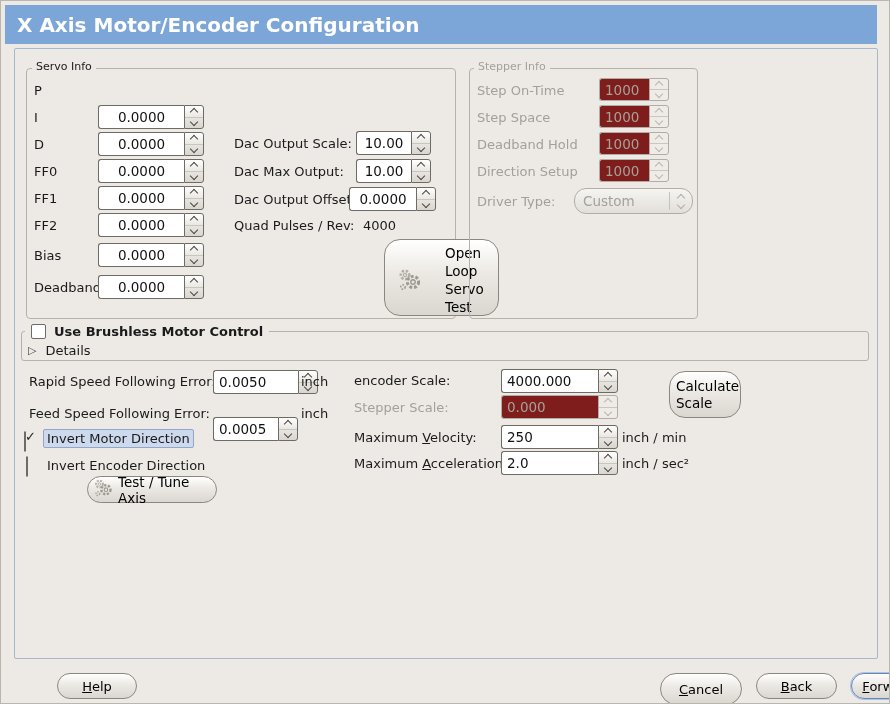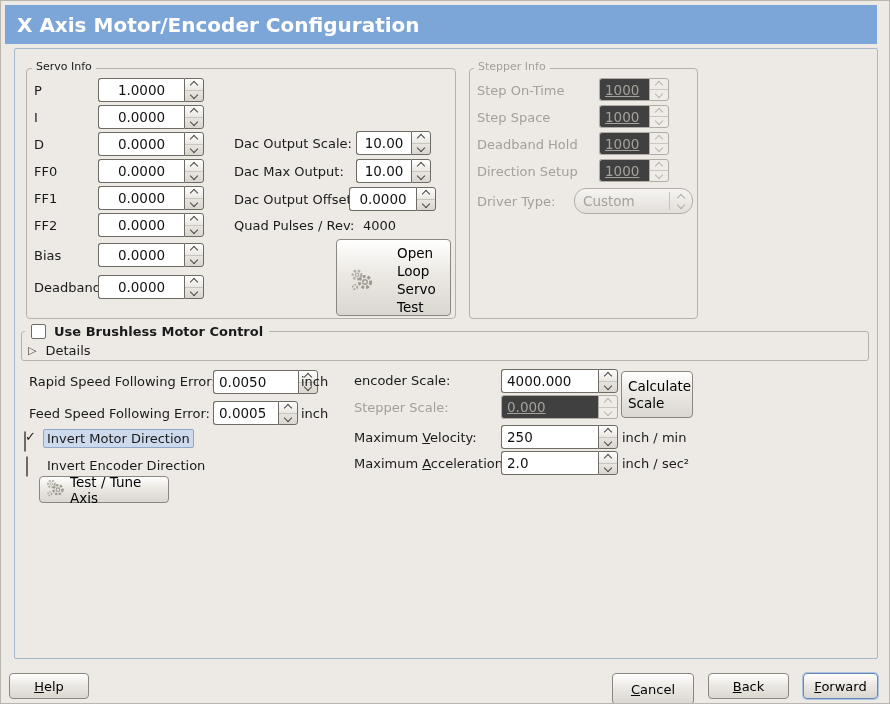--- a/index.html
+++ b/index.html
@@ -19,24 +19,24 @@
          background:#fff;font-family:"DejaVu Sans",sans-serif;font-size:13.5px;padding:0 5px;color:#111;outline:none;}
   .entry.c{text-align:center;}
   .sbtns{width:18px;border:1px solid #6e6b64;border-radius:0 3px 3px 0;
          background:linear-gradient(#ffffff,#e8e5e0 55%,#d9d5cf);display:flex;flex-direction:column;color:#4a4742;}
   .sb{flex:1;display:flex;align-items:center;justify-content:center;}
   .sb.up{border-bottom:1px solid #c9c5bf;}
   .chu{width:5px;height:5px;border-top:1.4px solid currentColor;border-left:1.4px solid currentColor;
        transform:rotate(45deg);margin-top:2px;}
   .chd{width:5px;height:5px;border-bottom:1.4px solid currentColor;border-right:1.4px solid currentColor;
        transform:rotate(45deg);margin-bottom:2px;}
-  .spin.dis .entry{background:#404040;color:#a5a29b;border-color:#b1ada6;text-decoration:underline;}
+  .spin.dis .entry{background:#7f1d1d;color:#a5a29b;border-color:#b1ada6;}
   .spin.dis .sbtns{background:#efece8;border-color:#b1ada6;color:#b9b5ae;}
-  .btn{background:linear-gradient(#fffffe,#ece9e4 45%,#dad6d0);border:1px solid #8b8780;border-radius:4px;
-       font-size:13px;color:#000;display:flex;align-items:center;justify-content:center;cursor:default;}
+  .btn{background:linear-gradient(#fffffe,#ece9e4 45%,#dad6d0);border:1px solid #8b8780;border-radius:16px;
+       font-size:13px;color:#000;display:flex;align-items:center;justify-content:center;cursor:default;margin-left:48px;}
   .btn.focus{border-color:#6488bb;box-shadow:0 0 0 1px #aec3de;}
   .combo{display:flex;align-items:center;background:linear-gradient(#f6f4f1,#e2dfda);
          border:1px solid #b1ada6;border-radius:12px;color:#a5a29b;}
   .combo-text{flex:1;font-size:13.5px;padding-left:8px;}
   .combo-sep{width:1px;align-self:stretch;margin:3px 0;background:#c6c2bb;}
   .combo-arr{width:22px;display:flex;flex-direction:column;align-items:center;justify-content:center;color:#b0aca5;}
   .cb{width:13px;height:13px;background:#fff;border:1px solid #6e6b64;border-radius:2px;position:relative;}
   .cb .mark{position:absolute;left:0px;top:-3px;font-size:13px;font-weight:bold;color:#222;line-height:15px;}
   .hl{background:#cdd9ec;border:1px solid #91a7c7;border-radius:2px;display:flex;align-items:center;padding:0 3px;}
   .mn{text-decoration:underline;}
@@ -50,31 +50,20 @@
 
   <div class="abs titlebar">X Axis Motor/Encoder Configuration</div>
   <div class="abs content-frame"></div>
 
   
   <div class="abs frame" style="left:25px;top:67px;width:430px;height:251px;"></div>
   <span class="abs legend" style="left:31px;top:59px;">Servo Info</span>
 
   
   <span class="abs lbl" style="left:33px;top:82px;">P</span>
-  <div class="abs spin" style="left:97px;top:77px;width:106px;">
-    <input class="entry c" value="1.0000" style="">
-      <span class="sbtns">
-        <span class="sb up">
-          <i class="chu"></i>
-        </span>
-        <span class="sb dn">
-          <i class="chd"></i>
-        </span>
-      </span>
-  </div>
   <span class="abs lbl" style="left:33px;top:109px;">I</span>
   <div class="abs spin" style="left:97px;top:104px;width:106px;">
     <input class="entry c" value="0.0000" style="">
       <span class="sbtns">
         <span class="sb up">
           <i class="chu"></i>
         </span>
         <span class="sb dn">
           <i class="chd"></i>
         </span>
@@ -295,21 +284,21 @@
           <i class="chu"></i>
         </span>
         <span class="sb dn">
           <i class="chd"></i>
         </span>
       </span>
   </div>
   <span class="abs lbl" style="left:300px;top:373px;">inch</span>
 
   <span class="abs lbl" style="left:28px;top:405px;">Feed Speed Following Error:</span>
-  <div class="abs spin" style="left:212px;top:400px;width:85px;">
+  <div class="abs spin" style="left:212px;top:416px;width:85px;">
     <input class="entry" value="0.0005" style="">
       <span class="sbtns">
         <span class="sb up">
           <i class="chu"></i>
         </span>
         <span class="sb dn">
           <i class="chd"></i>
         </span>
       </span>
   </div>

